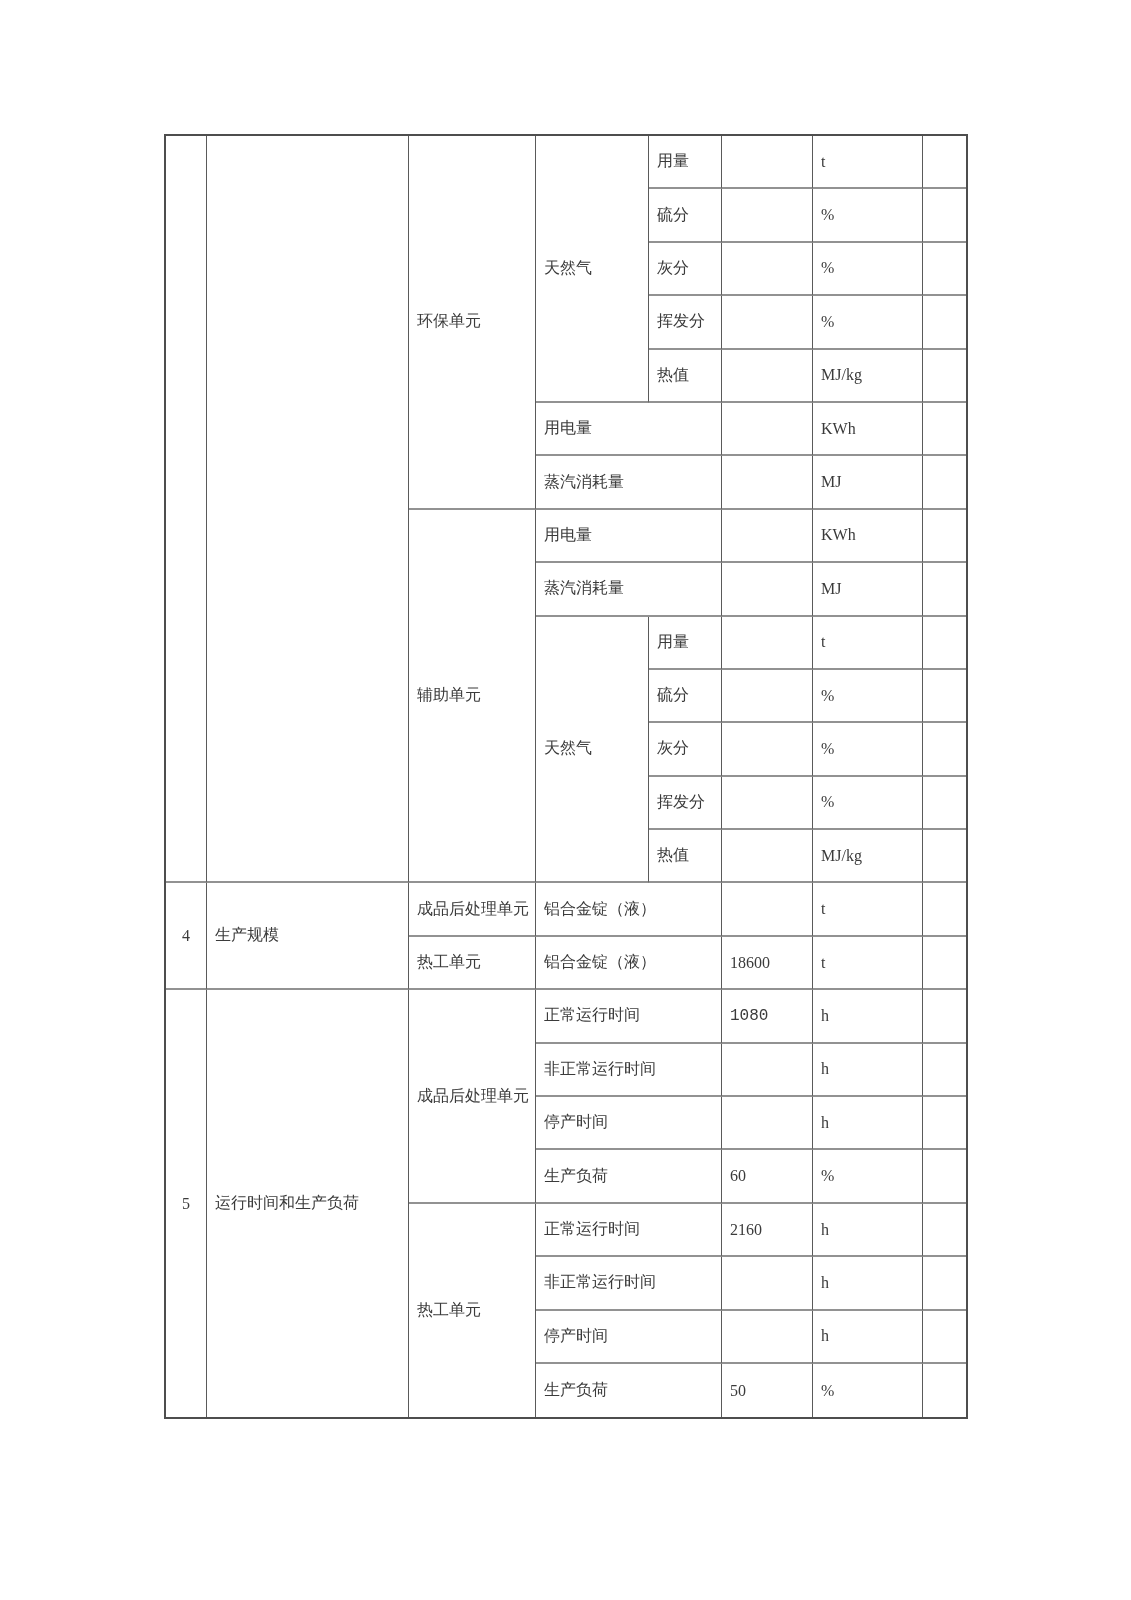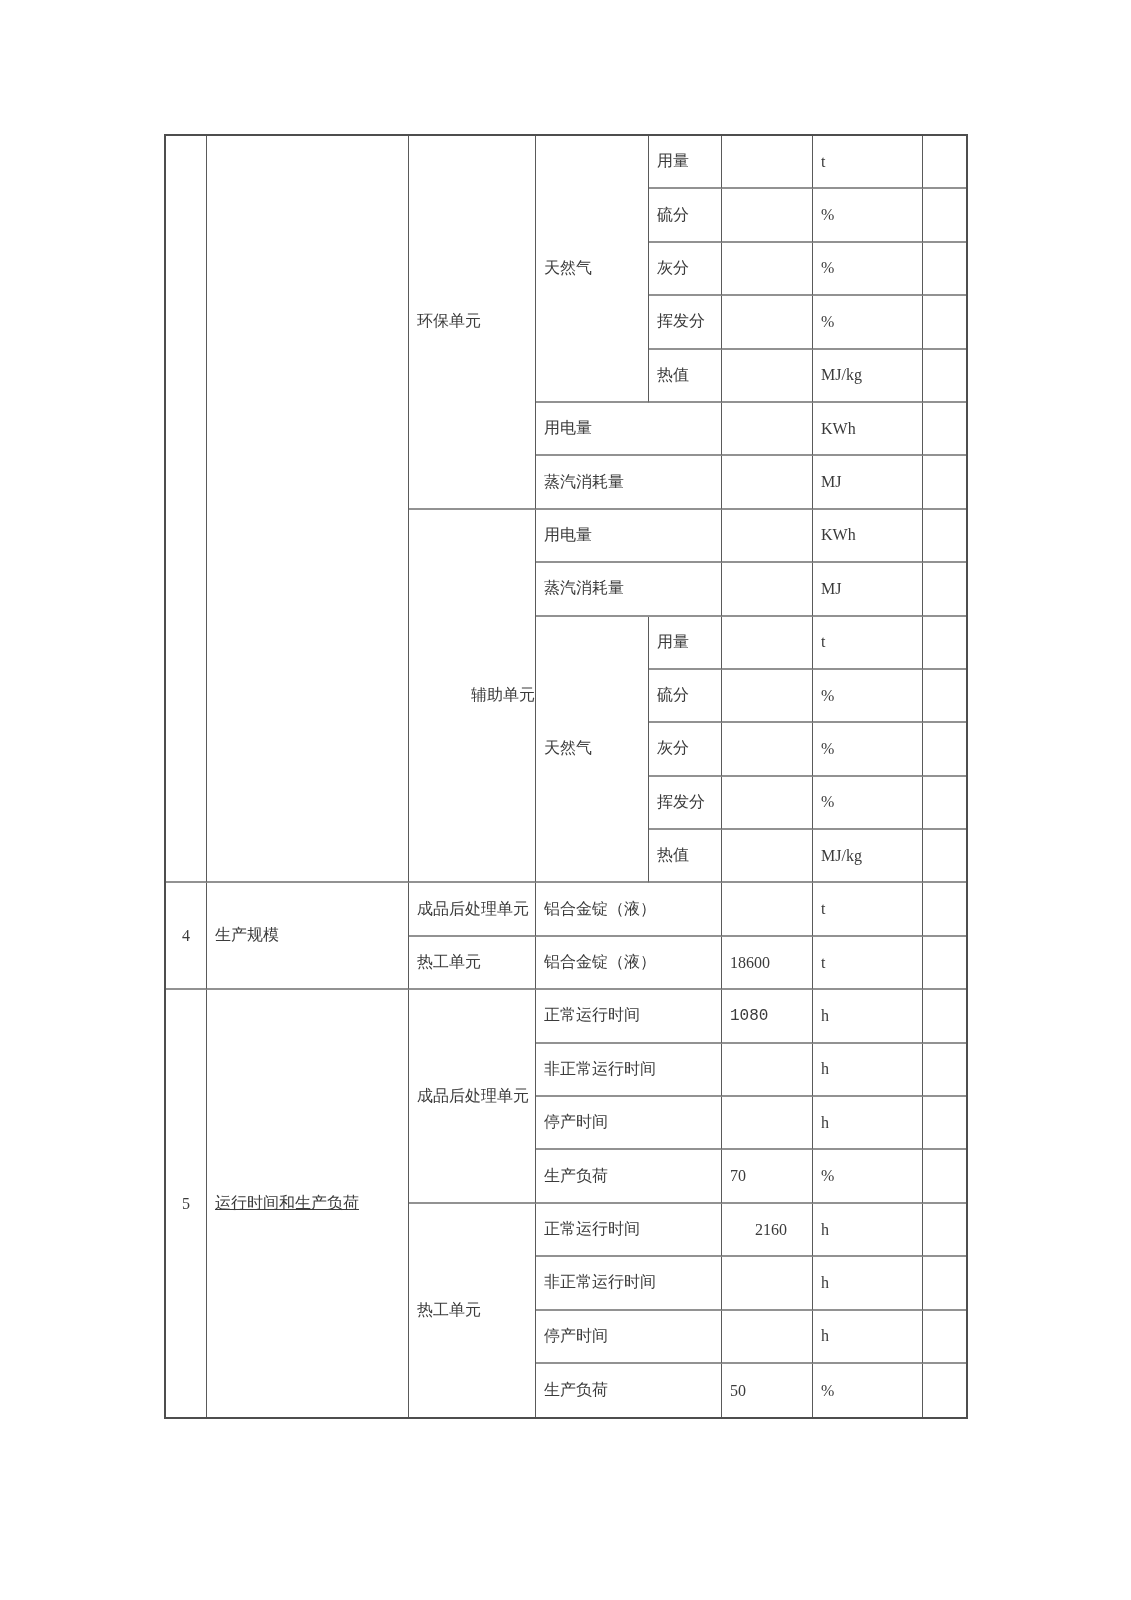--- a/index.html
+++ b/index.html
@@ -138,21 +138,21 @@
       </div>
       <div class="cell" style="grid-area: 7 / 6 / span 1 / span 1;">
         <span></span>
       </div>
       <div class="cell" style="grid-area: 7 / 7 / span 1 / span 1;">
         <span>MJ</span>
       </div>
       <div class="cell edge-right" style="grid-area: 7 / 8 / span 1 / span 1;">
         <span></span>
       </div>
-      <div class="cell" style="grid-area: 8 / 3 / span 7 / span 1; justify-content: flex-end;">
+      <div class="cell" style="grid-area: 8 / 3 / span 7 / span 1;">
         <span>辅助单元</span>
       </div>
       <div class="cell" style="grid-area: 8 / 4 / span 1 / span 2;">
         <span>用电量</span>
       </div>
       <div class="cell" style="grid-area: 8 / 6 / span 1 / span 1;">
         <span></span>
       </div>
       <div class="cell" style="grid-area: 8 / 7 / span 1 / span 1;">
         <span>KWh</span>
@@ -267,21 +267,21 @@
       </div>
       <div class="cell" style="grid-area: 16 / 7 / span 1 / span 1;">
         <span>t</span>
       </div>
       <div class="cell edge-right" style="grid-area: 16 / 8 / span 1 / span 1;">
         <span></span>
       </div>
       <div class="cell center edge-bottom" style="grid-area: 17 / 1 / span 8 / span 1;">
         <span>5</span>
       </div>
-      <div class="cell edge-bottom" style="grid-area: 17 / 2 / span 8 / span 1; text-decoration: underline;">
+      <div class="cell edge-bottom" style="grid-area: 17 / 2 / span 8 / span 1;">
         <span>运行时间和生产负荷</span>
       </div>
       <div class="cell" style="grid-area: 17 / 3 / span 4 / span 1;">
         <span>成品后处理单元</span>
       </div>
       <div class="cell" style="grid-area: 17 / 4 / span 1 / span 2;">
         <span>正常运行时间</span>
       </div>
       <div class="cell" style="grid-area: 17 / 6 / span 1 / span 1; font-family: Liberation Mono, monospace;">
         <span>1080</span>
@@ -313,35 +313,35 @@
       <div class="cell" style="grid-area: 19 / 7 / span 1 / span 1;">
         <span>h</span>
       </div>
       <div class="cell edge-right" style="grid-area: 19 / 8 / span 1 / span 1;">
         <span></span>
       </div>
       <div class="cell" style="grid-area: 20 / 4 / span 1 / span 2;">
         <span>生产负荷</span>
       </div>
       <div class="cell" style="grid-area: 20 / 6 / span 1 / span 1;">
-        <span>70</span>
+        <span>60</span>
       </div>
       <div class="cell" style="grid-area: 20 / 7 / span 1 / span 1;">
         <span>%</span>
       </div>
       <div class="cell edge-right" style="grid-area: 20 / 8 / span 1 / span 1;">
         <span></span>
       </div>
       <div class="cell edge-bottom" style="grid-area: 21 / 3 / span 4 / span 1;">
         <span>热工单元</span>
       </div>
       <div class="cell" style="grid-area: 21 / 4 / span 1 / span 2;">
         <span>正常运行时间</span>
       </div>
-      <div class="cell" style="grid-area: 21 / 6 / span 1 / span 1; justify-content: center;">
+      <div class="cell" style="grid-area: 21 / 6 / span 1 / span 1;">
         <span>2160</span>
       </div>
       <div class="cell" style="grid-area: 21 / 7 / span 1 / span 1;">
         <span>h</span>
       </div>
       <div class="cell edge-right" style="grid-area: 21 / 8 / span 1 / span 1;">
         <span></span>
       </div>
       <div class="cell" style="grid-area: 22 / 4 / span 1 / span 2;">
         <span>非正常运行时间</span>

